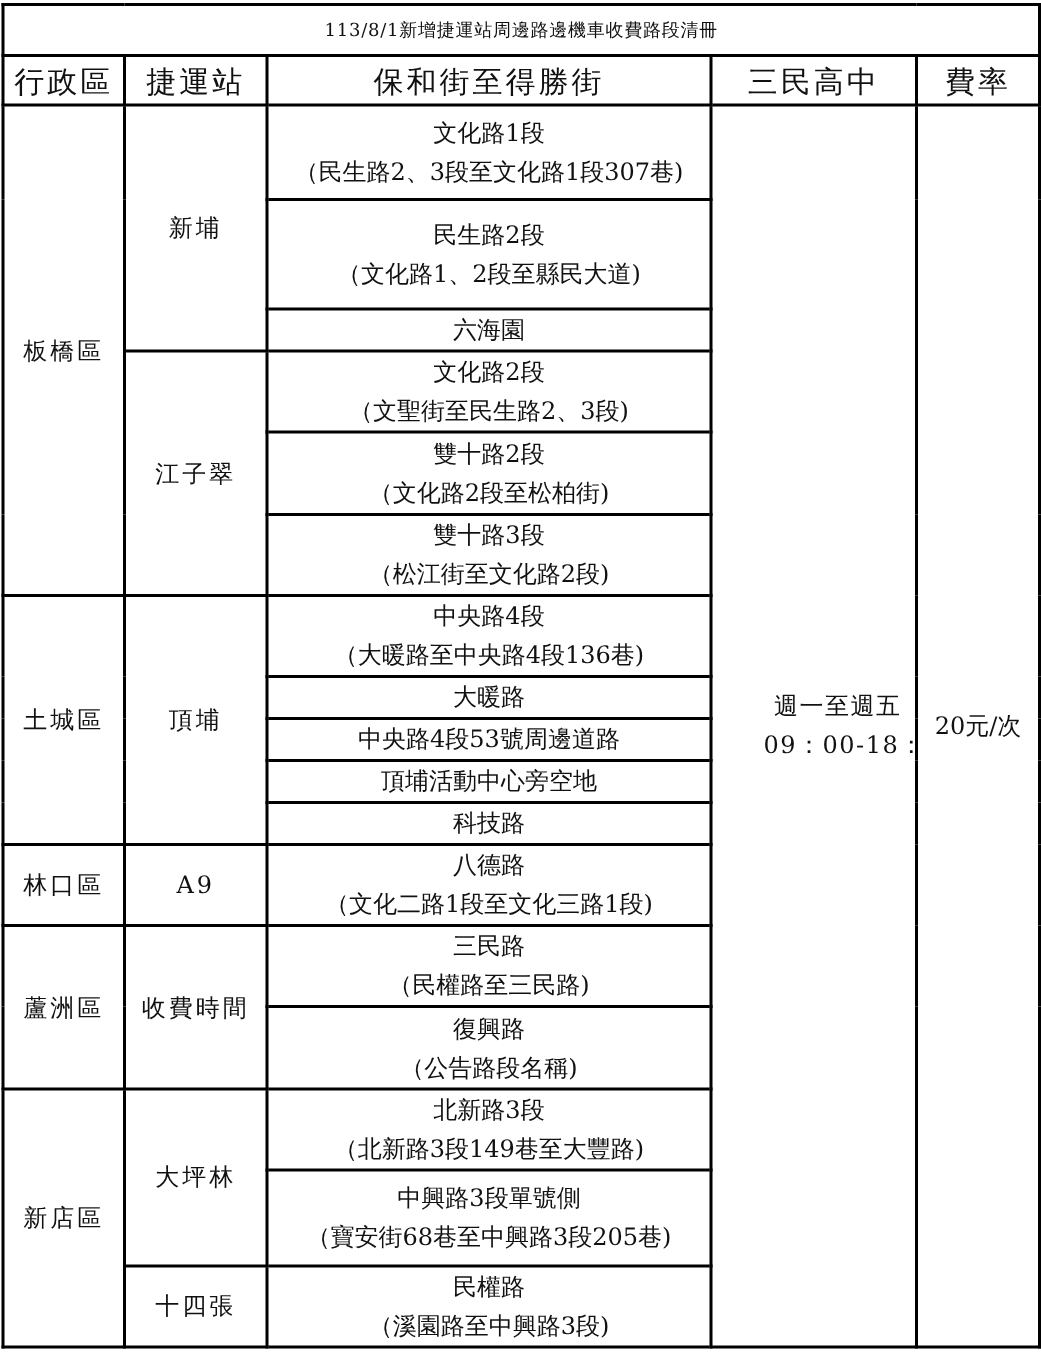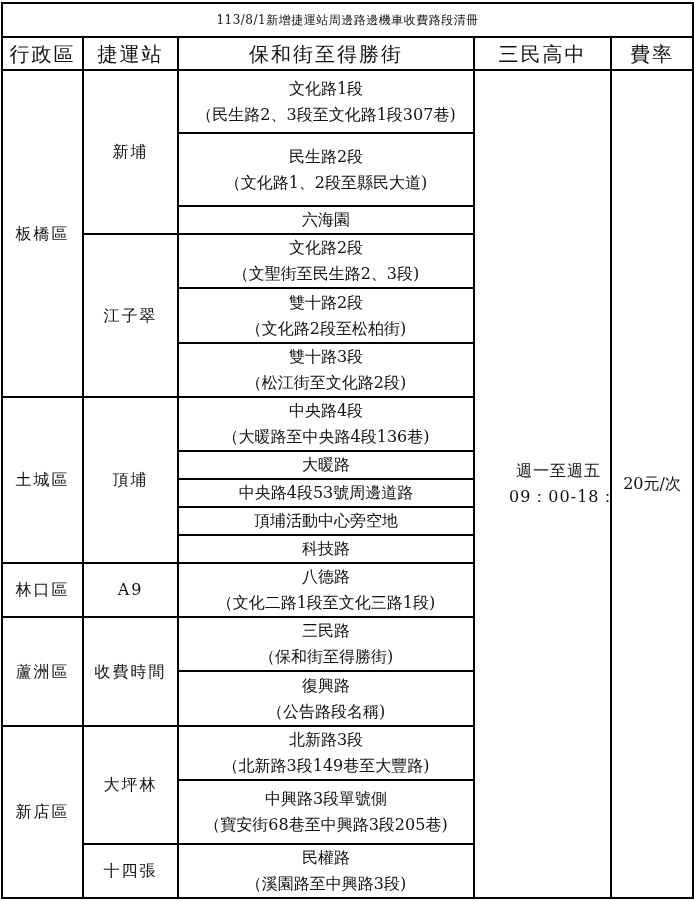--- a/index.html
+++ b/index.html
@@ -181,21 +181,21 @@
 
     <tr style="height:54px">
       <td rowspan="2" class="district-cell">
         <span>蘆洲區</span>
       </td>
       <td rowspan="2" class="station-cell">
         <span>收費時間</span>
       </td>
       <td>
         <span class="road-name">三民路</span>
-        <span class="road-range">（保和街至得勝街)</span>
+        <span class="road-range">（民權路至三民路)</span>
       </td>
     </tr>
     <tr style="height:55px">
       <td>
         <span class="road-name">復興路</span>
         <span class="road-range">（公告路段名稱)</span>
       </td>
     </tr>
 
     <tr style="height:53px">

